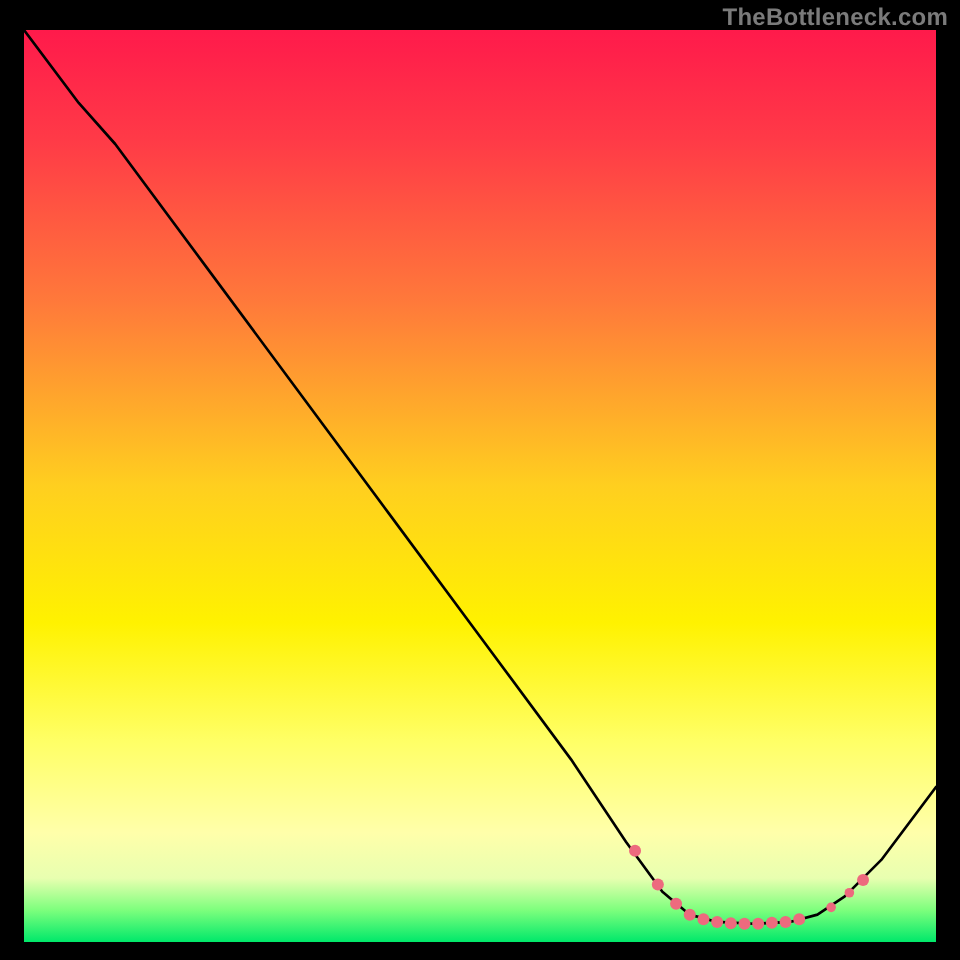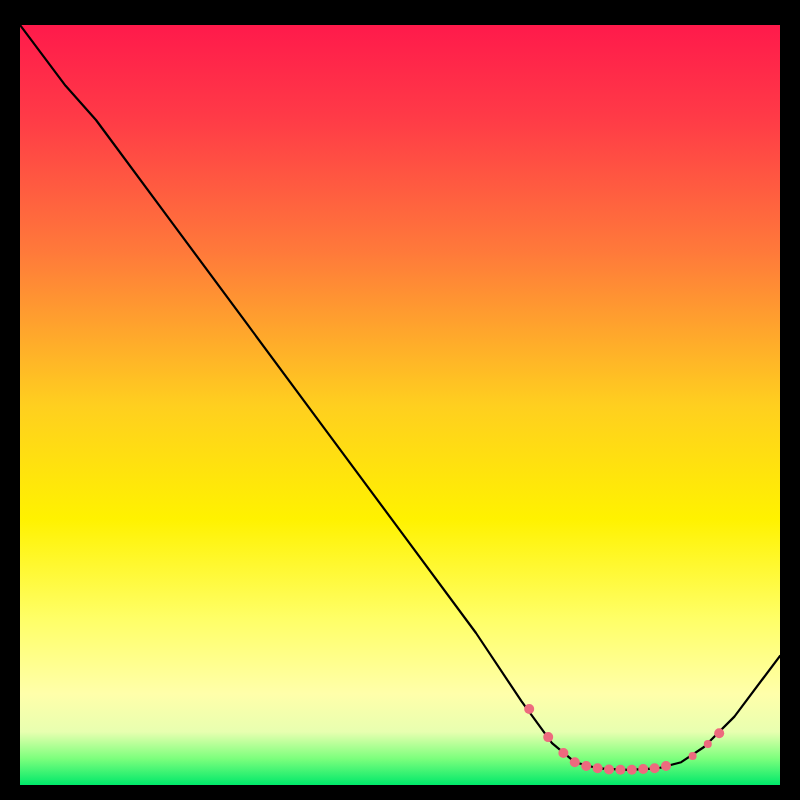--- a/index.html
+++ b/index.html
@@ -26,20 +26,21 @@
     top: 25px;
     width: 760px;
     height: 760px;
   }
   svg { display: block; }
 </style>
 </head>
 <body>
 
 <div class="frame">
+  <div class="attribution">TheBottleneck.com</div>
   <div class="plot">
     <svg id="chart-svg" width="760" height="760" viewBox="0 0 760 760">
       <defs>
         <linearGradient id="bg-grad" x1="0" y1="0" x2="0" y2="1">
             <stop offset="0.00%" stop-color="#ff1a4b"></stop>
             <stop offset="12.00%" stop-color="#ff3a47"></stop>
             <stop offset="30.00%" stop-color="#ff7a3a"></stop>
             <stop offset="50.00%" stop-color="#ffcf1f"></stop>
             <stop offset="65.00%" stop-color="#fff200"></stop>
             <stop offset="78.00%" stop-color="#ffff66"></stop>

